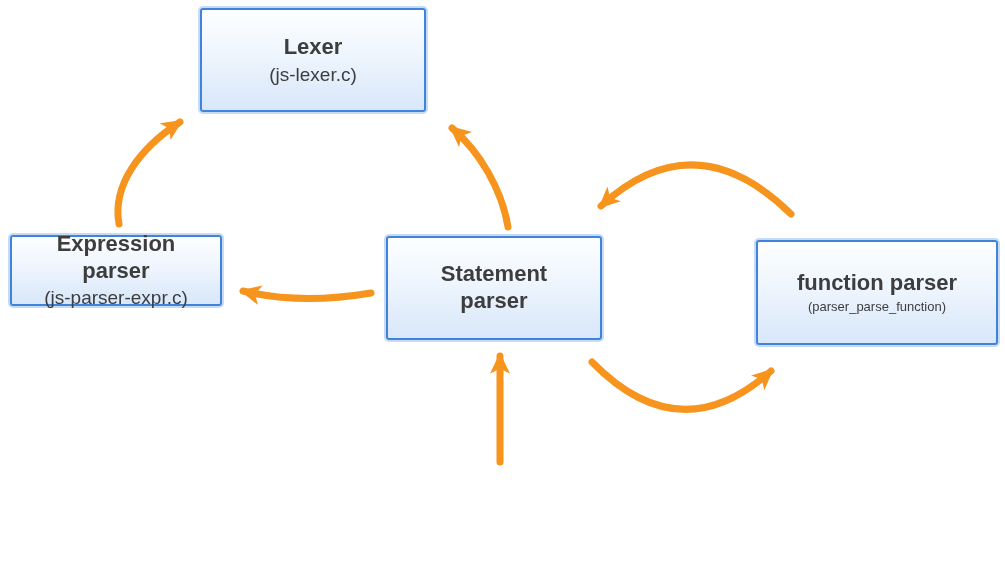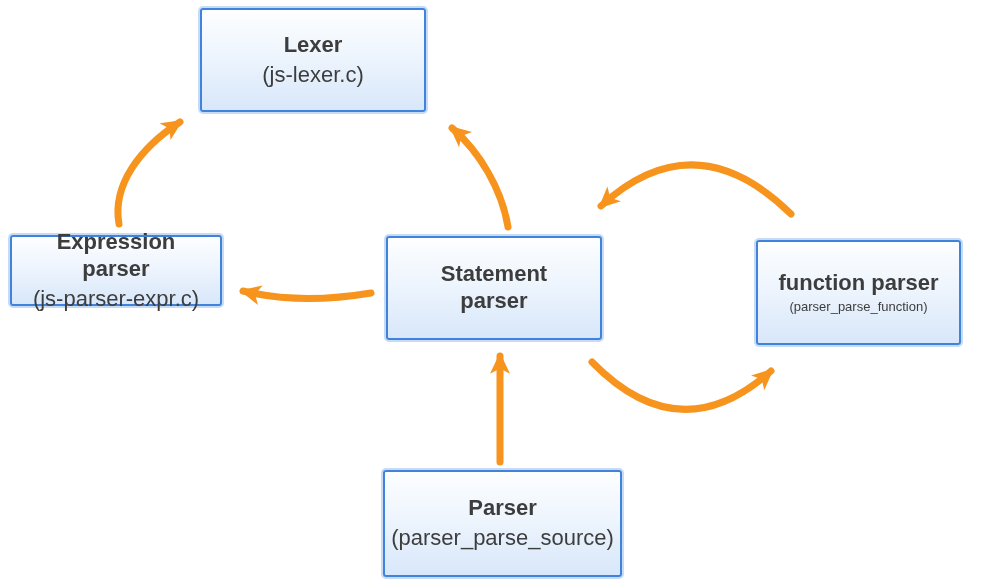--- a/index.html
+++ b/index.html
@@ -44,32 +44,32 @@
     justify-content:center;
     text-align:center;
     color:var(--text);
   }
   .node-title{
     font-size:22px;
     font-weight:700;
     line-height:1.22;
   }
   .node-subtitle{
-    font-size:22px;
+    font-size:19px;
     font-weight:400;
     line-height:1.25;
     margin-top:2px;
     white-space:nowrap;
   }
   .node--lexer{left:200px;top:8px;width:226px;height:104px;}
   .node--expression{left:10px;top:235px;width:212px;height:71px;}
   .node--expression .node-title{max-width:140px;}
   .node--statement{left:386px;top:236px;width:216px;height:104px;}
   .node--statement .node-title{max-width:140px;}
-  .node--function{left:756px;top:240px;width:205px;height:105px;}
+  .node--function{left:756px;top:240px;width:242px;height:105px;}
   .node--function .node-subtitle{font-size:13px;}
   .node--parser{left:383px;top:470px;width:239px;height:107px;}
 </style>
 </head>
 <body>
 
 <div class="stage">
 
   <svg class="arrow-layer" viewBox="0 0 1005 584" xmlns="http://www.w3.org/2000/svg">
     <defs>
@@ -97,18 +97,14 @@
 
   <div class="node node--statement">
     <div class="node-title">Statement parser</div>
   </div>
 
   <div class="node node--function">
     <div class="node-title">function parser</div>
     <div class="node-subtitle">(parser_parse_function)</div>
   </div>
 
-  <div class="node node--parser">
-    <div class="node-title">Parser</div>
-    <div class="node-subtitle">(parser_parse_source)</div>
-  </div>
 
 </div>
 
 </body></html>

